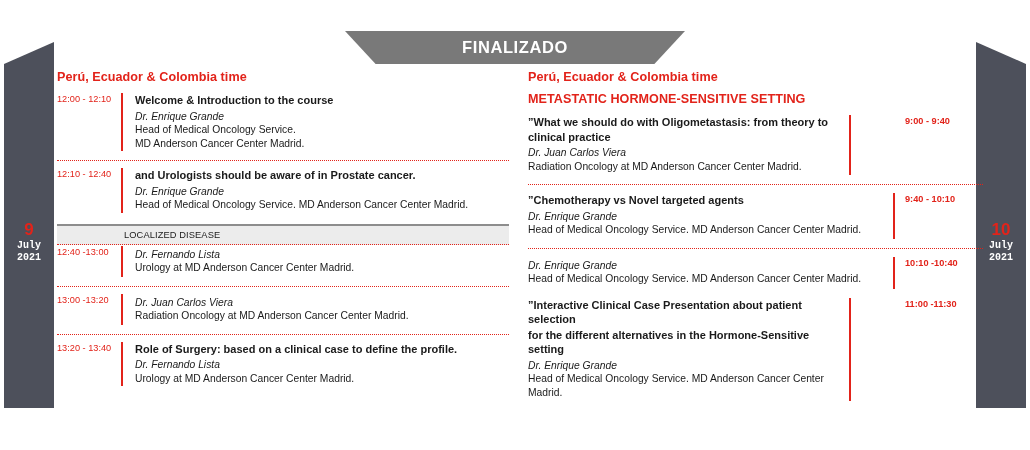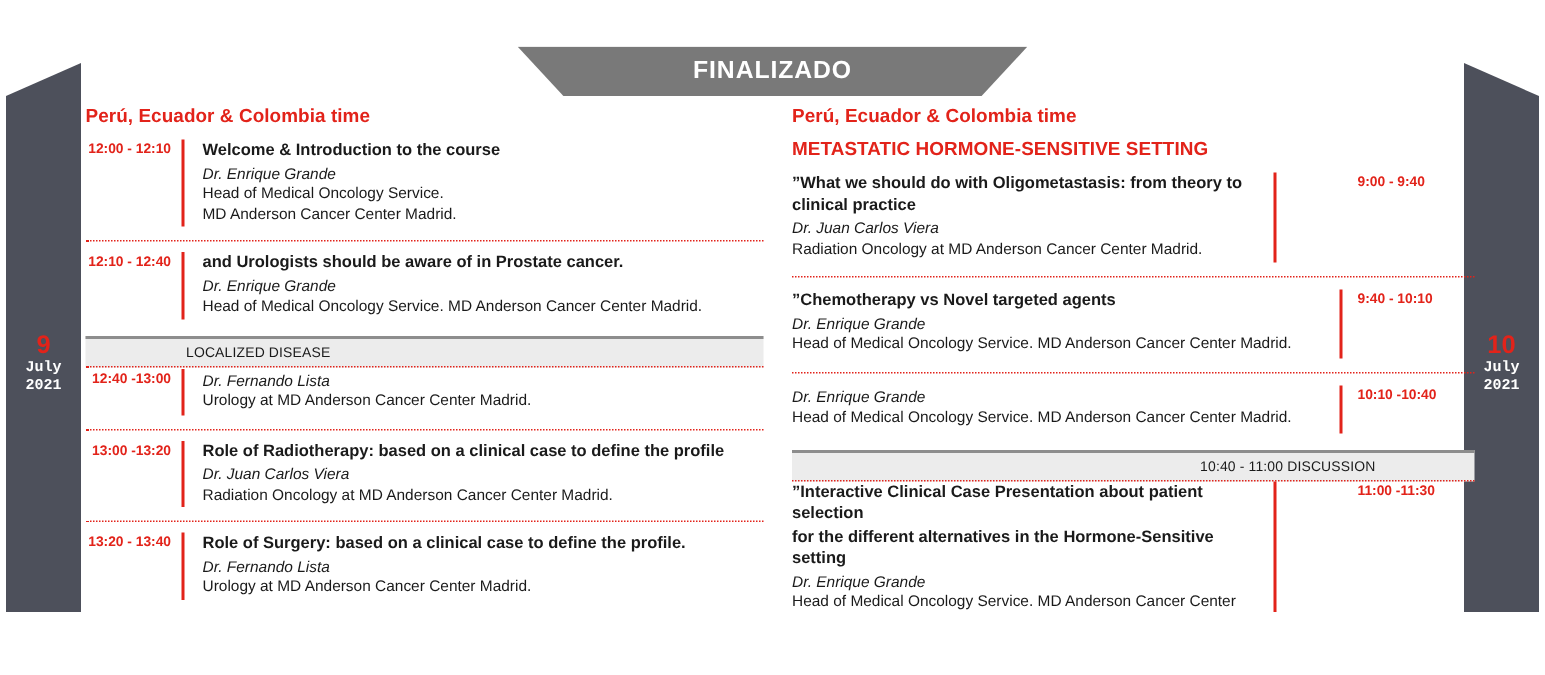--- a/index.html
+++ b/index.html
@@ -107,22 +107,22 @@
     border-top: 1px dotted #e2231a;
     padding: 7px 0 9px 0;
   }
   .row-l.first { border-top: none; padding-top: 1px; }
 
   .row-l-time {
     width: 57px;
     flex: 0 0 57px;
     color: #e2231a;
     font-size: 9.2px;
-    font-weight: bold;
-    text-align: right;
+    font-weight: normal;
+    text-align: left;
     padding-right: 7px;
     padding-top: 1px;
     white-space: nowrap;
   }
   .row-l-body {
     flex: 1 1 auto;
     border-left: 2.6px solid #e2231a;
     padding: 0 0 1px 12px;
     min-height: 30px;
   }
@@ -252,21 +252,20 @@
       <div class="row-l-time">12:40 -13:00</div>
       <div class="row-l-body">
         <div class="speaker">Dr. Fernando Lista</div>
         <div class="affil">Urology at MD Anderson Cancer Center Madrid.</div>
       </div>
     </div>
 
     <div class="row-l">
       <div class="row-l-time">13:00 -13:20</div>
       <div class="row-l-body">
-        <div class="talk-title">Role of Radiotherapy: based on a clinical case to define the profile</div>
         <div class="speaker">Dr. Juan Carlos Viera</div>
         <div class="affil">Radiation Oncology at MD Anderson Cancer Center Madrid.</div>
       </div>
     </div>
 
     <div class="row-l">
       <div class="row-l-time">13:20 - 13:40</div>
       <div class="row-l-body">
         <div class="talk-title">Role of Surgery: based on a clinical case to define the profile.</div>
         <div class="speaker">Dr. Fernando Lista</div>
@@ -300,23 +299,20 @@
     </div>
 
     <div class="row-r">
       <div class="row-r-body">
         <div class="speaker">Dr. Enrique Grande</div>
         <div class="affil">Head of Medical Oncology Service. MD Anderson Cancer Center Madrid.</div>
       </div>
       <div class="row-r-time">10:10 -10:40</div>
     </div>
 
-    <div class="band">
-      <span class="band-label-right">10:40  - 11:00  DISCUSSION</span>
-    </div>
 
     <div class="row-r first">
       <div class="row-r-body">
         <div class="talk-title">”Interactive Clinical Case Presentation about patient selection</div>
         <div class="talk-title">for the different alternatives in the Hormone-Sensitive setting</div>
         <div class="speaker">Dr. Enrique Grande</div>
         <div class="affil">Head of Medical Oncology Service. MD Anderson Cancer Center Madrid.</div>
       </div>
       <div class="row-r-time">11:00 -11:30</div>
     </div>

